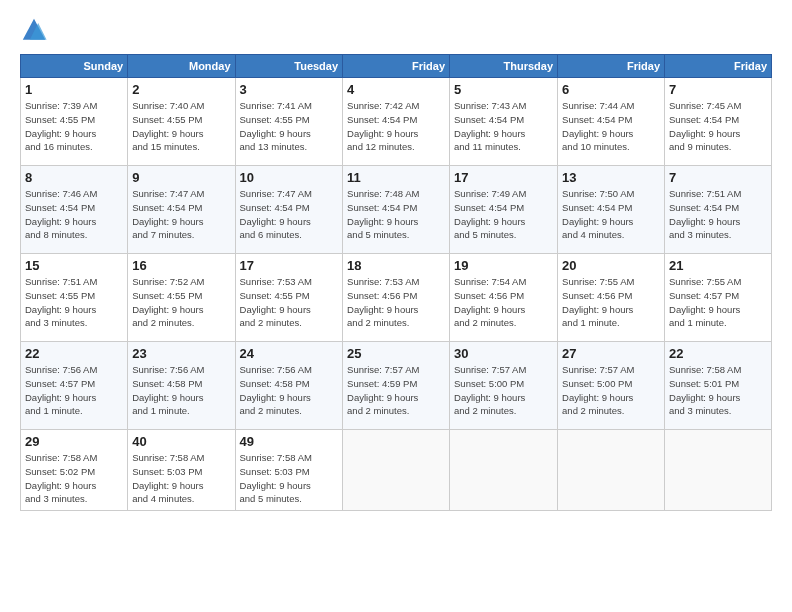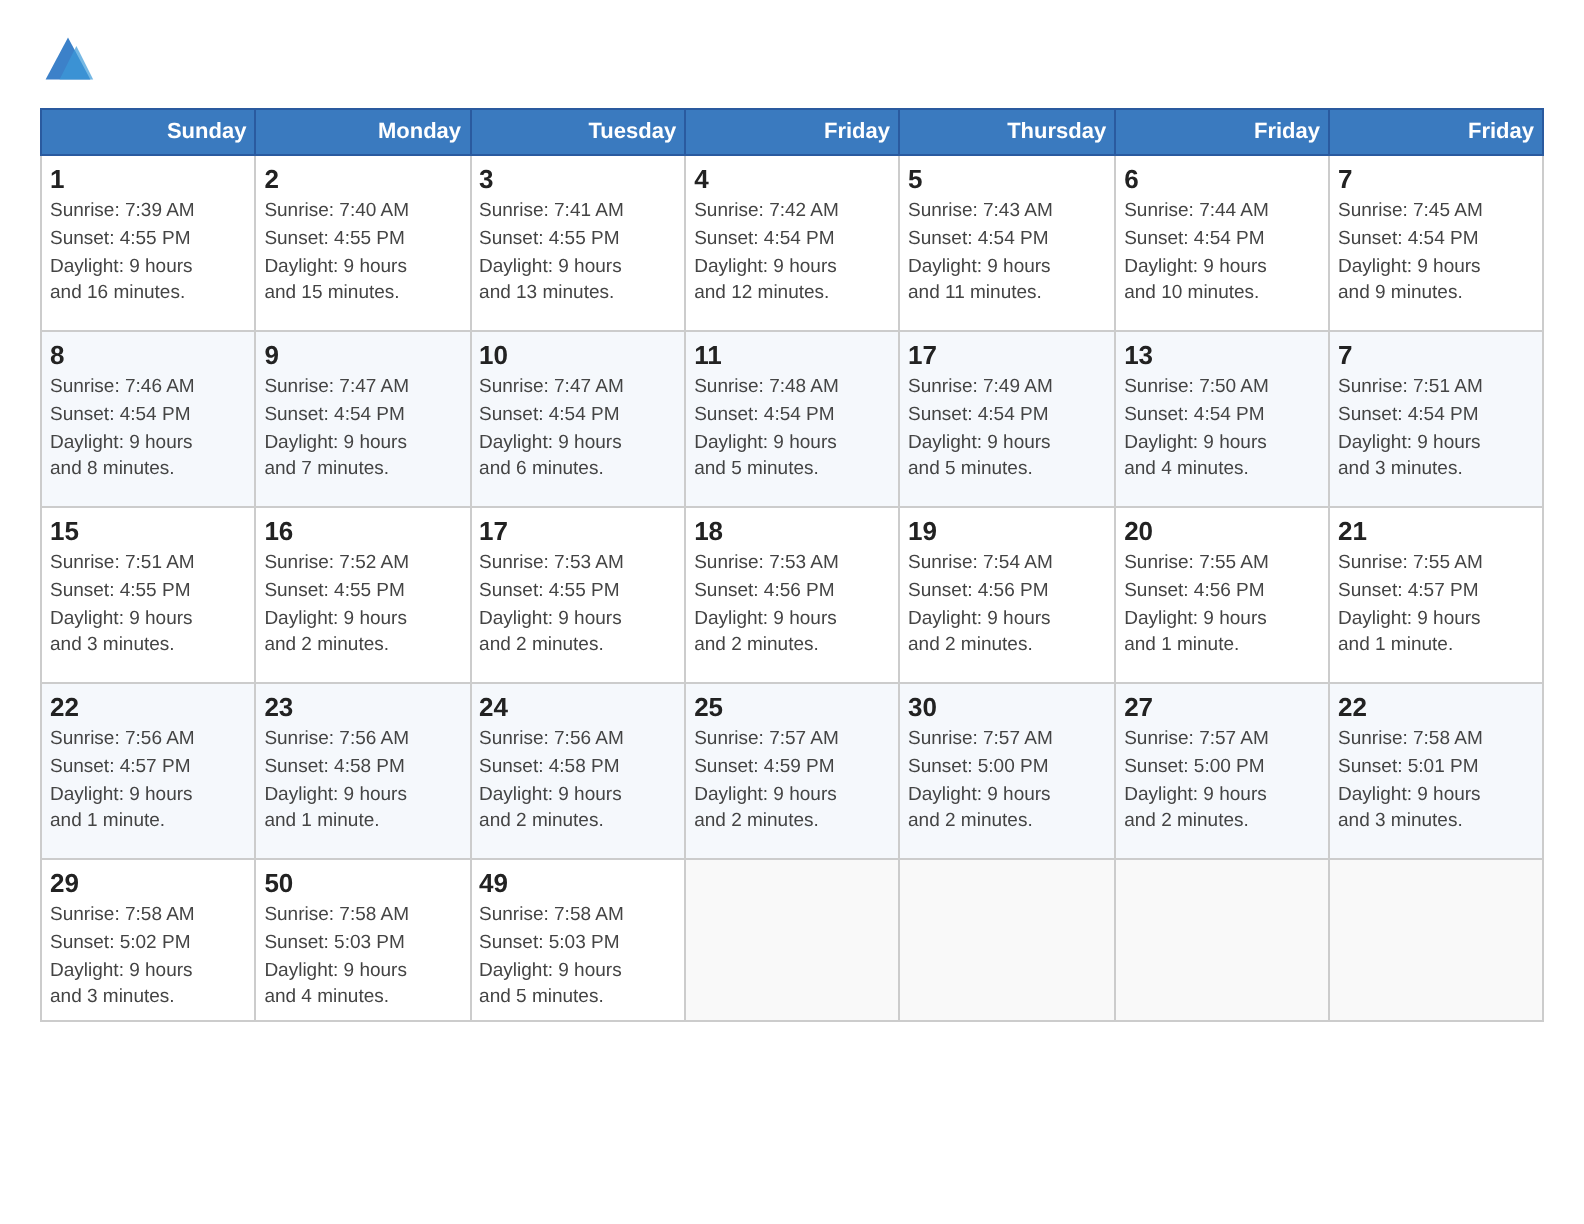--- a/index.html
+++ b/index.html
@@ -248,21 +248,21 @@
         <span class="day-num">22</span>
         <div class="day-detail">Sunrise: 7:58 AM<br>Sunset: 5:01 PM<br>Daylight: 9 hours<br>and 3 minutes.</div>
       </td>
         </tr>
         <tr>
           <td>
         <span class="day-num">29</span>
         <div class="day-detail">Sunrise: 7:58 AM<br>Sunset: 5:02 PM<br>Daylight: 9 hours<br>and 3 minutes.</div>
       </td>
           <td>
-        <span class="day-num">50</span>
+        <span class="day-num">40</span>
         <div class="day-detail">Sunrise: 7:58 AM<br>Sunset: 5:03 PM<br>Daylight: 9 hours<br>and 4 minutes.</div>
       </td>
           <td>
         <span class="day-num">49</span>
         <div class="day-detail">Sunrise: 7:58 AM<br>Sunset: 5:03 PM<br>Daylight: 9 hours<br>and 5 minutes.</div>
       </td>
           <td class="empty-cell"></td>
           <td class="empty-cell"></td>
           <td class="empty-cell"></td>
           <td class="empty-cell"></td>

